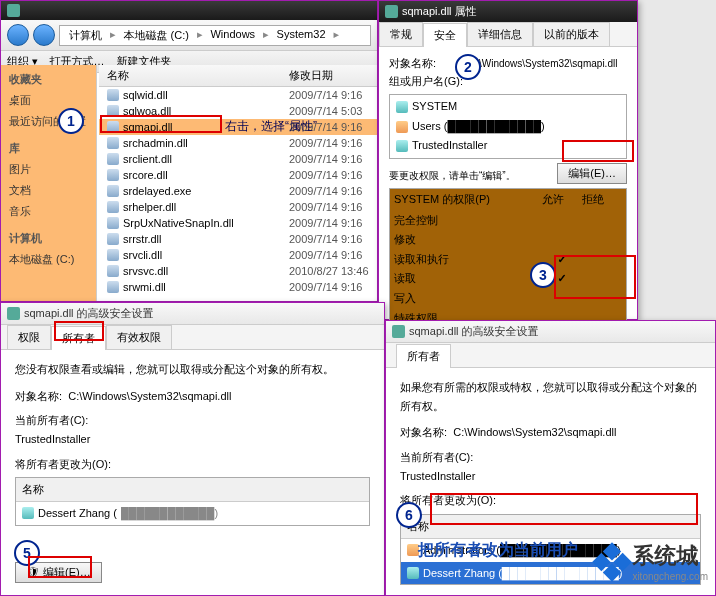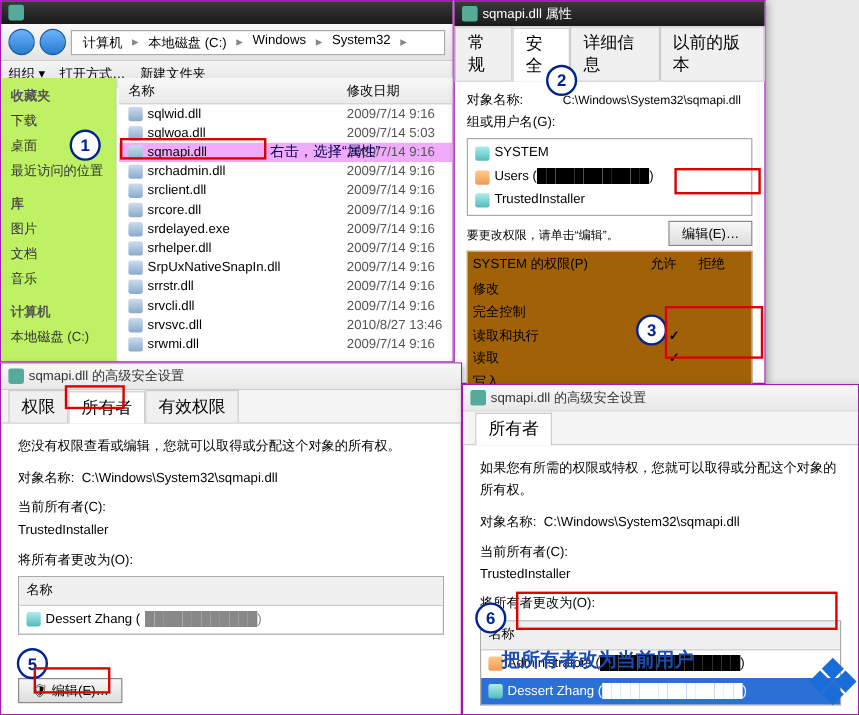--- a/index.html
+++ b/index.html
@@ -7,36 +7,36 @@
 .win{position:absolute;background:#fff;border:1px solid #a21caf;box-shadow:2px 2px 6px rgba(0,0,0,.3)}
 .titlebar{background:linear-gradient(#3a3a3a,#1a1a1a);color:#fff;padding:3px 6px;font-size:11px;display:flex;align-items:center}
 .titlebar.light{background:linear-gradient(#f8f8f8,#e8e8e8);color:#333;border-bottom:1px solid #ccc}
 .tbicon{width:13px;height:13px;background:#5a9;margin-right:4px;border-radius:2px}
 .navbar{background:linear-gradient(#f8f8f8,#e4e4e4);padding:4px 6px;display:flex;align-items:center;border-bottom:1px solid #ccc;gap:4px}
 .navbtn{width:22px;height:22px;border-radius:50%;background:linear-gradient(#6bb3ff,#2a7acc);border:1px solid #1a5a9a}
 .crumb{background:#fff;border:1px solid #aaa;padding:2px 6px;display:flex;gap:2px;font-size:11px;flex:1}
 .crumb span{padding:0 3px}
 .crumb .sep{color:#888}
 .toolbar{background:linear-gradient(#f4f4f4,#e4e4e4);padding:3px 6px;display:flex;gap:12px;border-bottom:1px solid #ccc;font-size:11px}
-.sidebar{position:absolute;left:0;top:64px;width:96px;background:#bef264;border-right:1px solid #ccc;padding:4px;bottom:0}
+.sidebar{position:absolute;left:0;top:64px;width:96px;background:#fdba74;border-right:1px solid #ccc;padding:4px;bottom:0}
 .sidebar div{padding:3px 4px;font-size:11px;color:#333}
 .sidebar .hdr{color:#555;font-weight:bold}
 .filelist{position:absolute;left:98px;top:64px;right:0;bottom:0;background:#fff}
 .filelist .cols{display:flex;background:linear-gradient(#f8f8f8,#eaeaea);border-bottom:1px solid #ccc;padding:3px 0;font-size:11px}
 .filelist .cols .c1{width:190px;padding-left:8px}
 .filelist .row{display:flex;padding:2px 0;font-size:11px;align-items:center}
-.filelist .row.sel{background:#f0abfc}
+.filelist .row.sel{background:#fdba74}
 .filelist .row .c1{width:190px;padding-left:8px;display:flex;align-items:center;gap:4px}
 .filelist .row .c2{color:#555}
 .ficon{width:12px;height:12px;background:linear-gradient(#cde,#8ac);border-radius:2px}
 .redbox{border:2px solid #d00;position:absolute}
 .circle{position:absolute;width:26px;height:26px;border:2.5px solid #00248f;border-radius:50%;display:flex;align-items:center;justify-content:center;color:#00248f;font-weight:bold;font-size:14px;background:#fff}
 .anno{position:absolute;color:#005;font-size:12px}
 .tabrow{display:flex;background:#f4f4f4;border-bottom:1px solid #ccc}
-.tab{padding:4px 10px;border:1px solid #ccc;border-bottom:none;background:#f0f0f0;font-size:14px;cursor:pointer}
+.tab{padding:4px 10px;border:1px solid #ccc;border-bottom:none;background:#f0f0f0;font-size:11px;cursor:pointer}
 .tab.active{background:#fff;position:relative;top:1px}
 .propbody{padding:8px 10px;font-size:11px;line-height:1.6}
 .propbody .lbl{display:inline-block;width:80px}
 .grouplist{border:1px solid #aaa;background:#fff;margin:4px 0;padding:2px}
 .grouplist div{padding:1px 4px;display:flex;align-items:center;gap:4px}
 .uicon{width:12px;height:12px;background:linear-gradient(#aee,#5bb);border-radius:2px}
 .gicon{width:12px;height:12px;background:linear-gradient(#fc8,#e95);border-radius:2px}
 .btn{background:linear-gradient(#f8f8f8,#ddd);border:1px solid #888;padding:2px 10px;font-size:11px;cursor:pointer}
 .permtable{width:100%;border:1px solid #aaa;background:#a16207;margin-top:4px}
 .permtable .phdr{display:flex;padding:2px 4px;font-size:11px}
@@ -77,21 +77,20 @@
         <span class="sep">▸</span>
     </div>
   </div>
   <div class="toolbar">
     <span>组织 ▾</span>
     <span>打开方式…</span>
     <span>新建文件夹</span>
   </div>
   <div class="sidebar">
     <div class="hdr">收藏夹</div>
-    <div>下载</div>
     <div>桌面</div>
     <div>最近访问的位置</div>
     <div style="height:6px"></div>
     <div class="hdr">库</div>
     <div>图片</div>
     <div>文档</div>
     <div>音乐</div>
     <div style="height:6px"></div>
     <div class="hdr">计算机</div>
     <div>本地磁盘 (C:)</div>
@@ -230,26 +229,26 @@
       <button class="btn">编辑(E)…</button>
     </div>
     <div class="permtable">
       <div class="phdr">
           <div class="p1">SYSTEM 的权限(P)</div>
           <div class="chk" style="width:40px">允许</div>
           <div class="chk" style="width:40px">拒绝</div>
         </div>
       <div id="perms">
           <div class="prow">
+            <div class="p1">完全控制</div>
+            <div class="chk chkmark"></div>
+            <div class="chk chkmark"></div>
+          </div>
+          <div class="prow">
             <div class="p1">修改</div>
-            <div class="chk chkmark"></div>
-            <div class="chk chkmark"></div>
-          </div>
-          <div class="prow">
-            <div class="p1">完全控制</div>
             <div class="chk chkmark"></div>
             <div class="chk chkmark"></div>
           </div>
           <div class="prow">
             <div class="p1">读取和执行</div>
             <div class="chk chkmark">✓</div>
             <div class="chk chkmark"></div>
           </div>
           <div class="prow">
             <div class="p1">读取</div>
@@ -353,13 +352,17 @@
 <div class="redbox" style="left:430px;top:493px;width:268px;height:32px"></div>
 <div class="anno" style="left:418px;top:540px;color:#1a4db3;font-size:16px;font-weight:bold">把所有者改为当前用户</div>
 
 <div class="watermark">
   <div class="wmicon">
       <div></div>
       <div></div>
       <div></div>
       <div></div>
     </div>
+  <div>
+    <div class="wmtext">系统城</div>
+    <div class="wmsub">xitongcheng.com</div>
+  </div>
 </div>
 
 </body></html>

